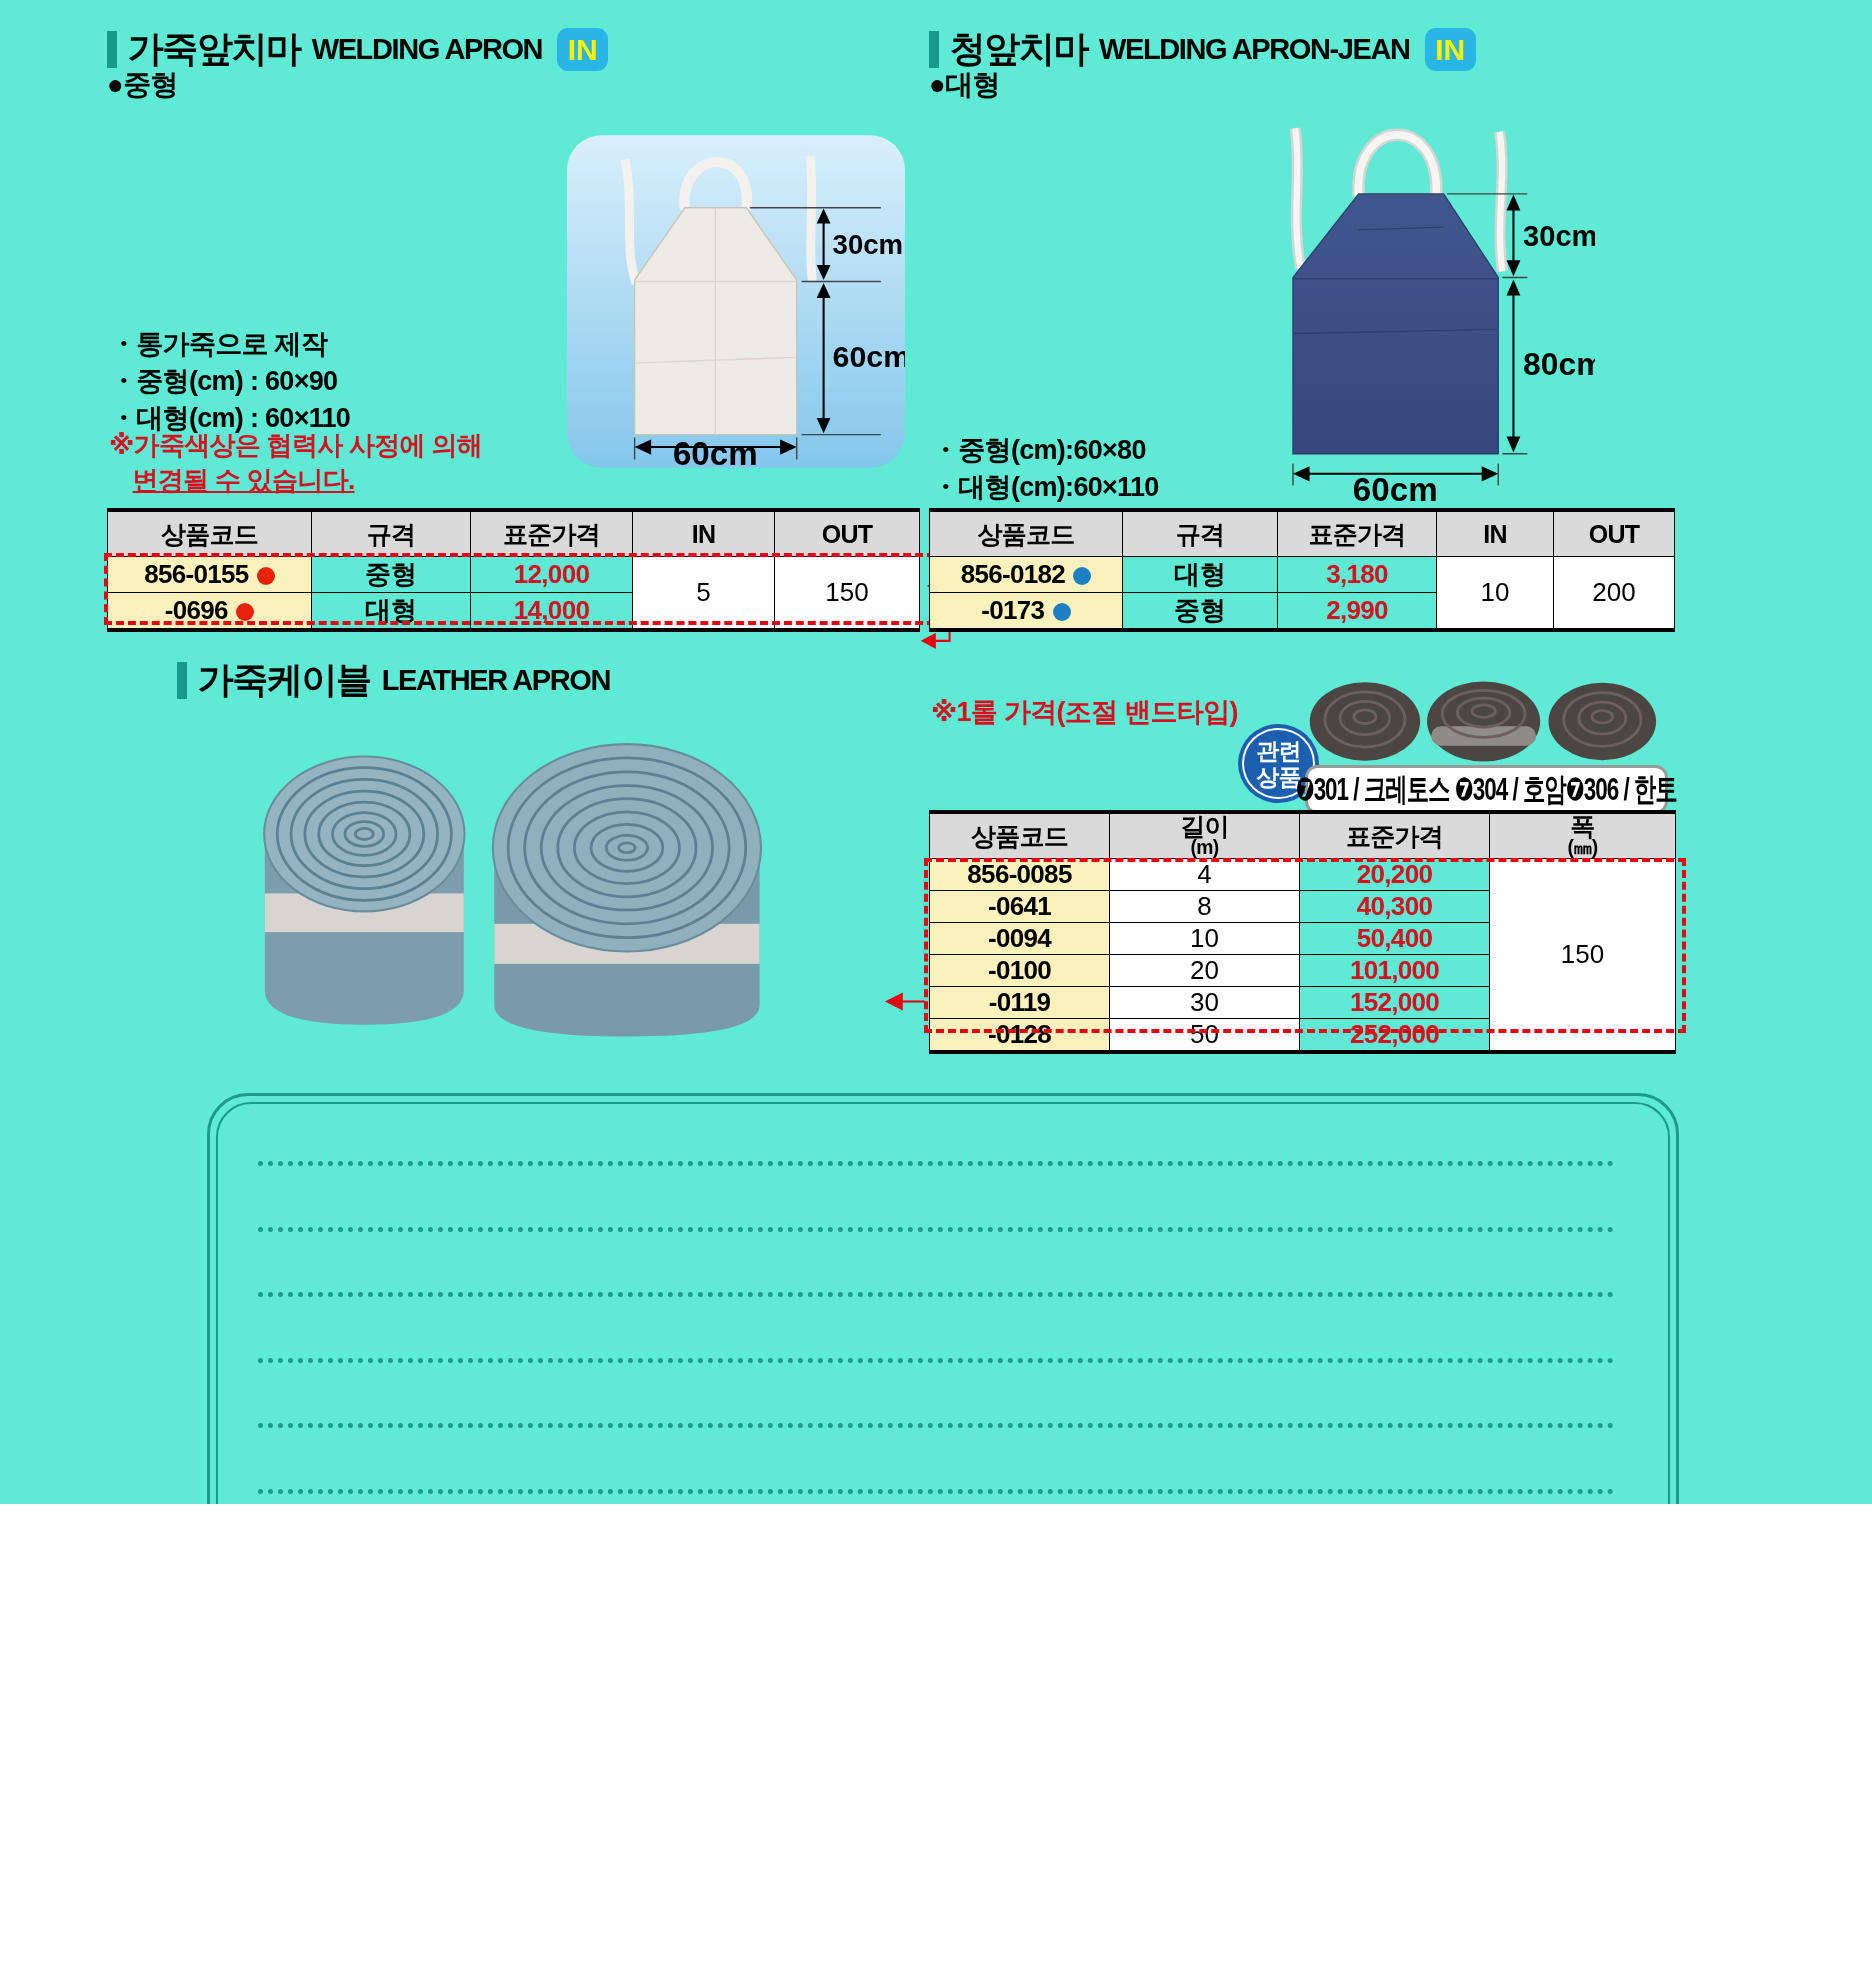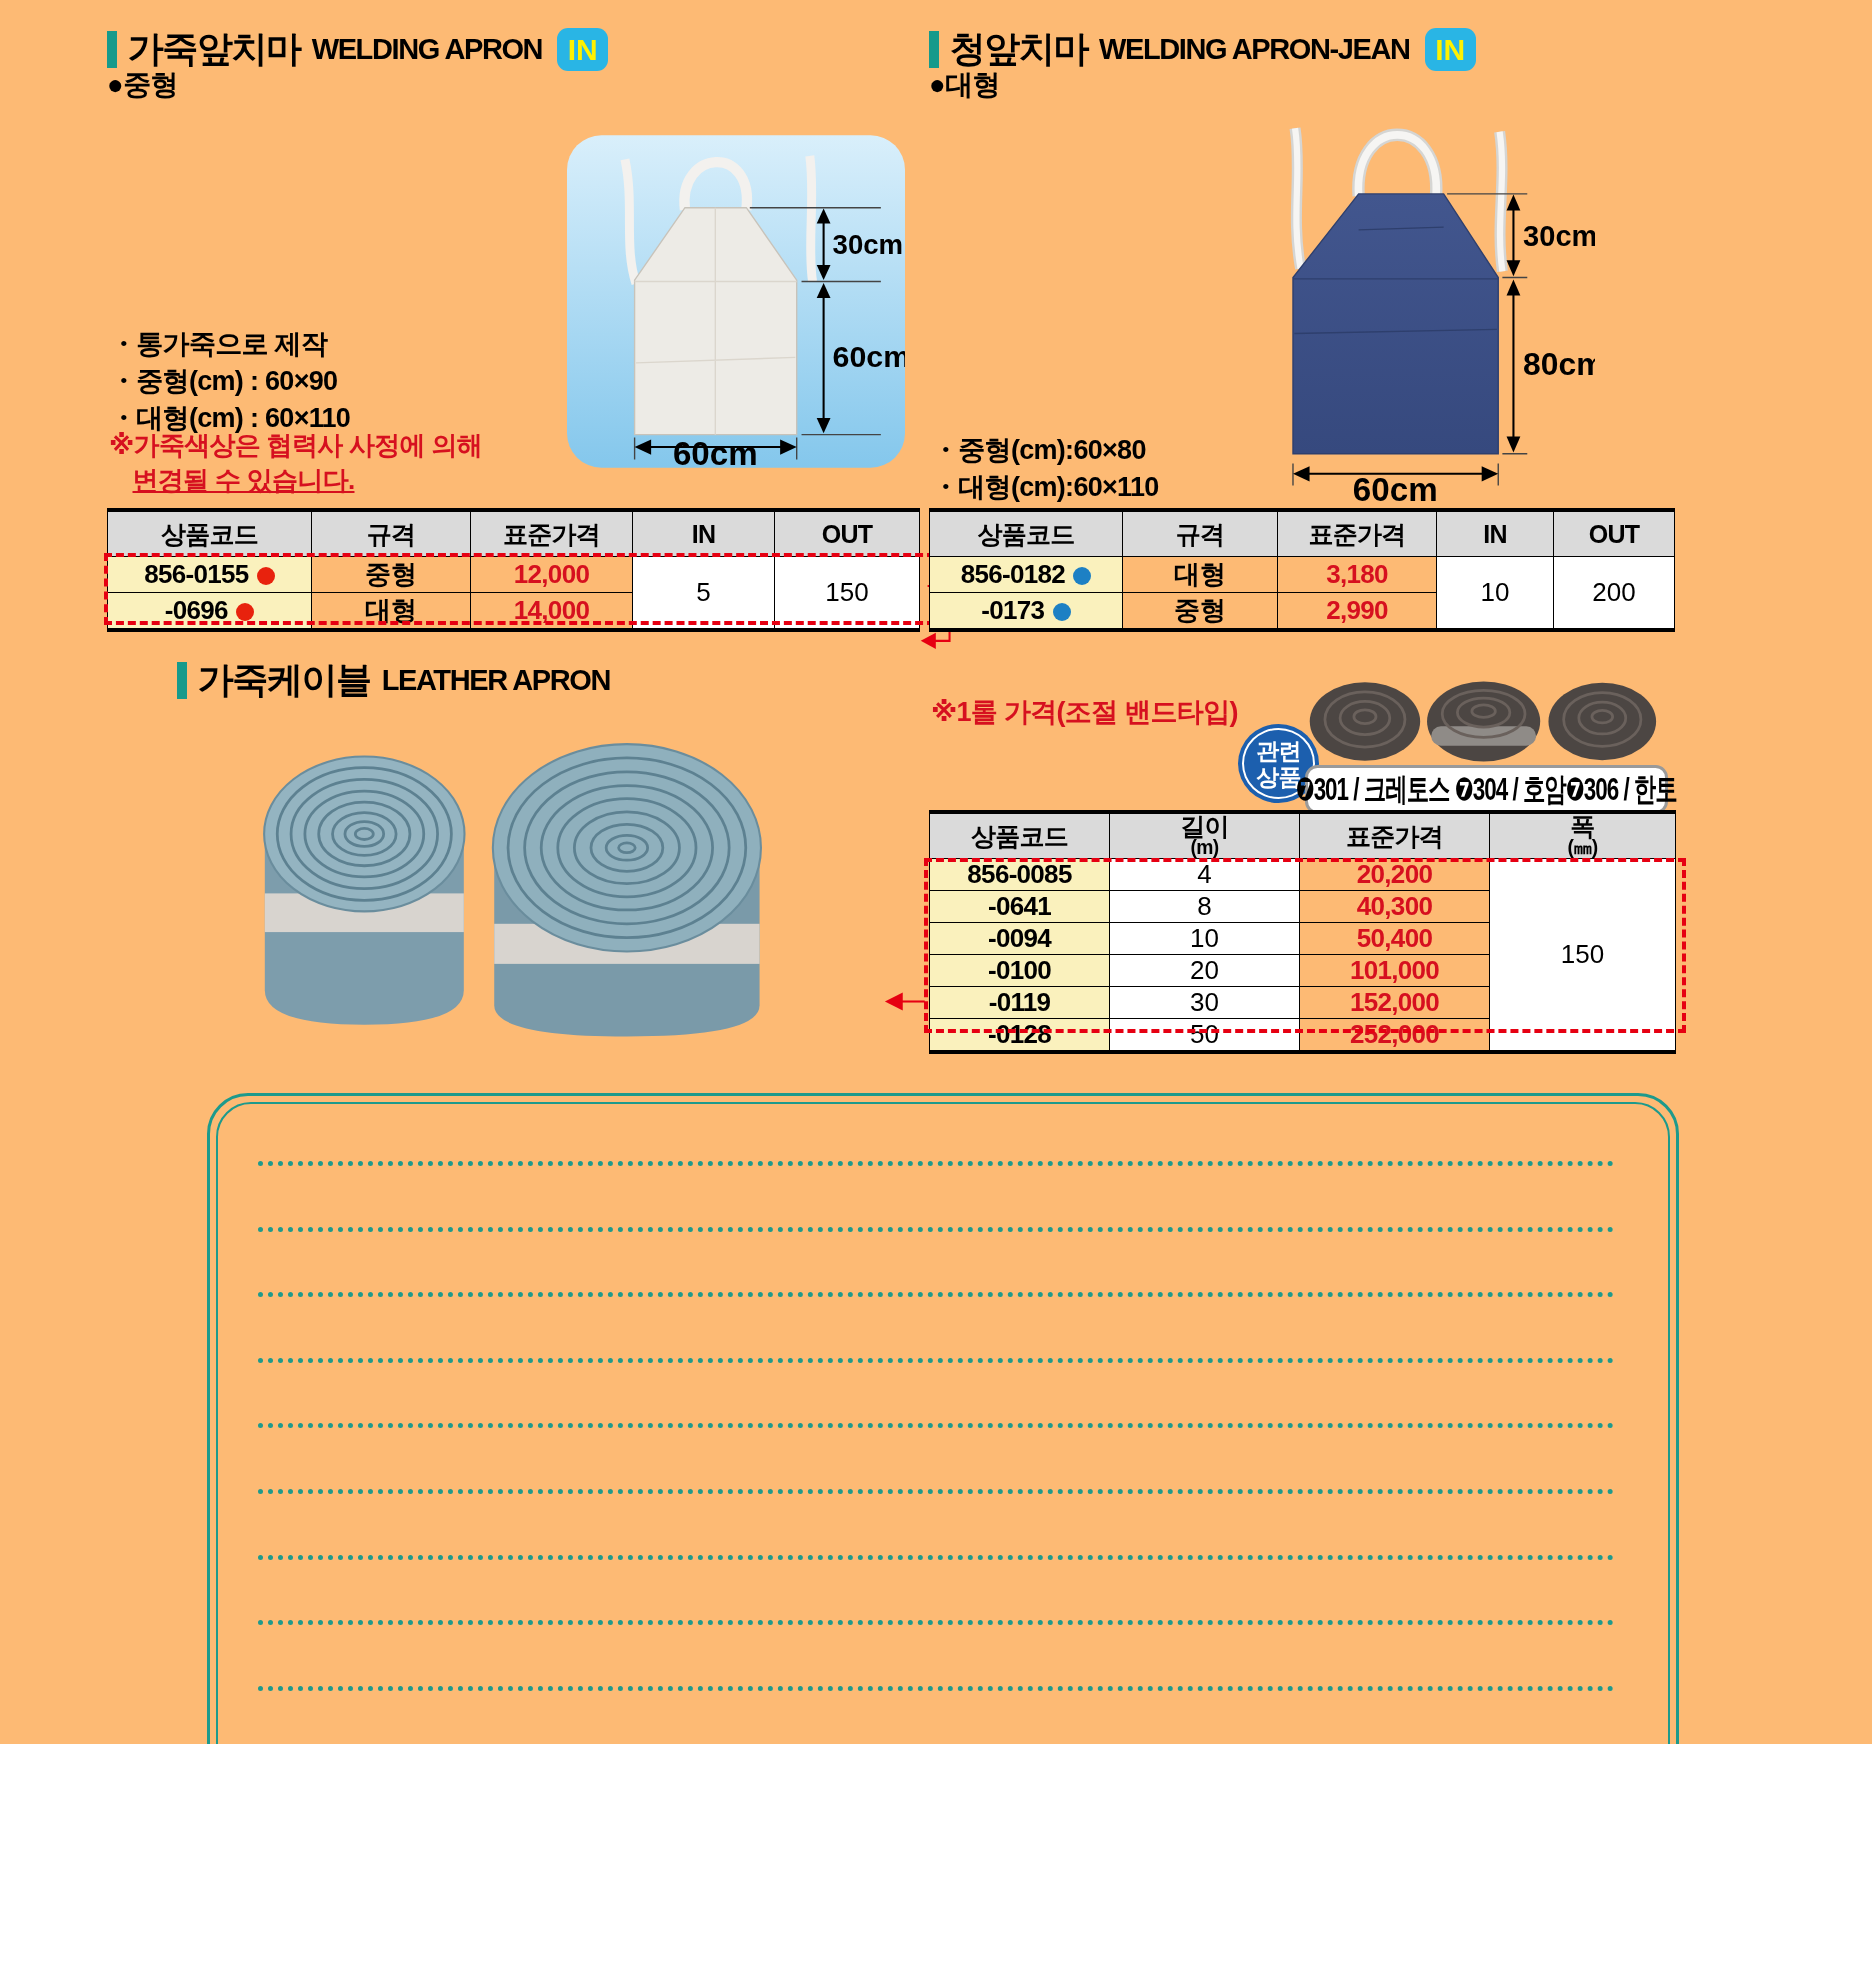--- a/index.html
+++ b/index.html
@@ -1,16 +1,16 @@
 <!DOCTYPE html>
 <html style="font-size:11px"><head>
 <meta charset="utf-8">
 <style>
   html,body{margin:0;padding:0;background:#fff;}
-  #canvas{position:relative;width:1873px;height:1744px;background:#fdba74;overflow:hidden;
+  #canvas{position:relative;width:1873px;height:1504px;background:#5eead4;overflow:hidden;
           font-family:"Liberation Sans","DejaVu Sans",sans-serif;color:#000;}
   .abs{position:absolute;}
   
   .sec-title{position:absolute;display:flex;align-items:center;gap:11px;white-space:nowrap;}
   .tbar{width:9.7px;height:37px;background:#169a8b;}
   .ko{font-size:36px;font-weight:700;letter-spacing:-1.4px;}
   .en{font-size:29px;font-weight:700;letter-spacing:-1.4px;}
   .inbadge{display:inline-block;min-width:51px;height:43px;line-height:43px;border-radius:11px;
            background:#29b5e5;color:#fff100;font-size:30px;font-weight:700;text-align:center;margin-left:4.1px;}
   .variant{position:absolute;font-size:28px;font-weight:700;letter-spacing:-0.7px;}

